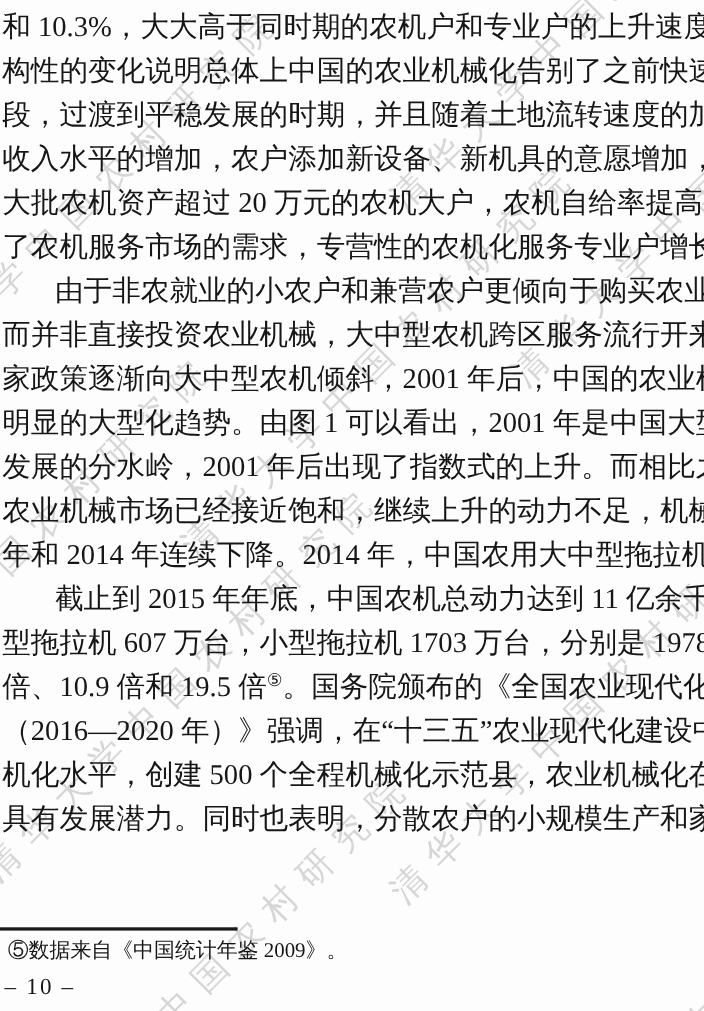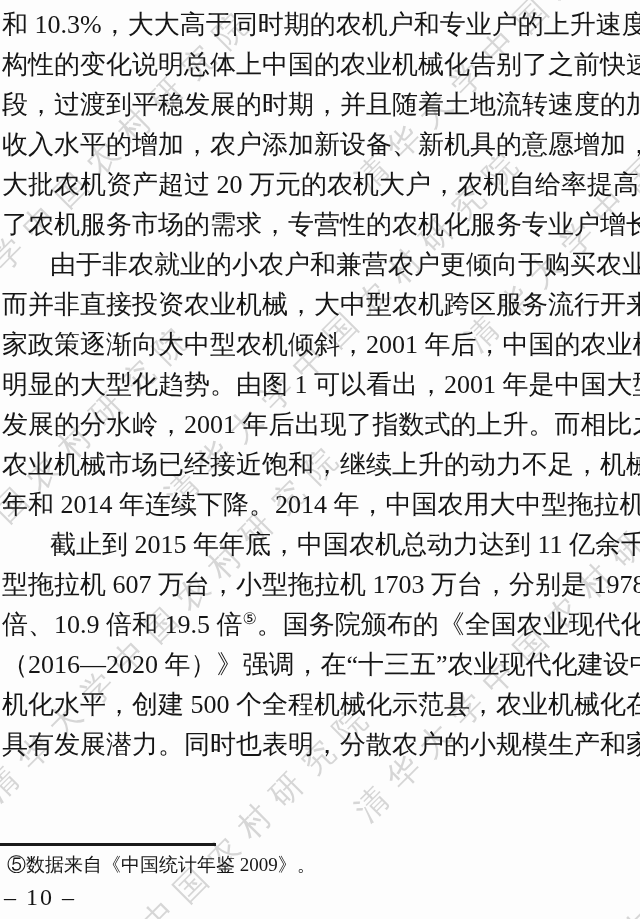--- a/index.html
+++ b/index.html
@@ -79,21 +79,21 @@
     top: 852px;
     font-size: 19px;
     line-height: 26px;
     z-index: 1;
     white-space: nowrap;
   }
   .page-number {
     position: absolute;
     left: 4px;
     top: 884px;
-    font-size: 24px;
+    font-size: 21px;
     line-height: 26px;
     letter-spacing: 2px;
     z-index: 1;
     font-family: Liberation Serif, serif;
   }
 </style>
 </head>
 <body>
 
 <div class="page">

